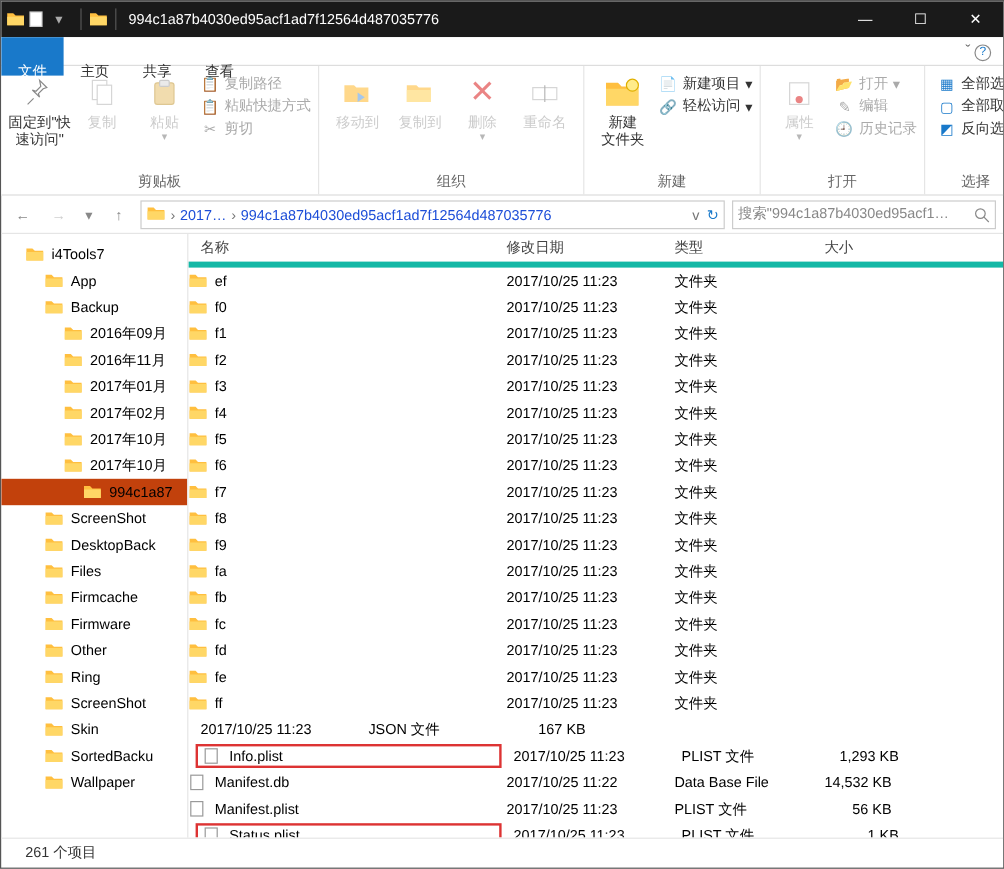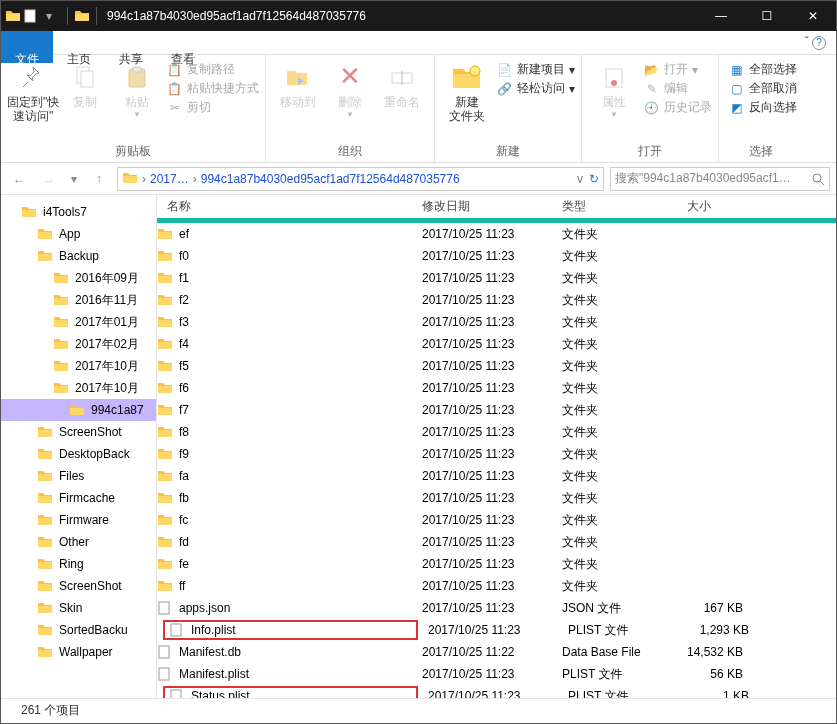--- a/index.html
+++ b/index.html
@@ -32,21 +32,21 @@
 .addrbox{flex:1;height:24px;border:1px solid #ccc;display:flex;align-items:center;padding:0 4px;gap:4px;overflow:hidden;}
 .addrbox .fic2{width:16px;height:16px;}
 .addrbox .chev{color:#777;}
 .addrbox .seg{color:#1d4ed8;white-space:nowrap;}
 .addrbox .dd{margin-left:auto;display:flex;align-items:center;gap:6px;}
 .searchbox{width:220px;height:24px;border:1px solid #ccc;display:flex;align-items:center;padding:0 4px;color:#888;gap:4px;}
 .searchbox svg{flex-shrink:0;}
 .content{display:flex;height:504px;border-bottom:1px solid #e5e5e5;}
 .tree{width:156px;border-right:1px solid #e5e5e5;overflow:hidden;padding-top:6px;}
 .tnode{display:flex;align-items:center;height:22px;padding-left:4px;gap:2px;white-space:nowrap;}
-.tnode.sel{background:#c4b5fd;}
+.tnode.sel{background:#c2410c;}
 .tind{display:inline-block;}
 .tw{width:12px;text-align:center;color:#666;font-size:10px;}
 .foldericon{width:16px;height:14px;}
 .list{flex:1;overflow:hidden;display:flex;flex-direction:column;}
 .lhead{height:28px;display:flex;align-items:center;border-bottom:5px solid #14b8a6;color:#444;}
 .lhead .col{padding-left:10px;}
 .col-n{width:255px;}
 .col-d{width:140px;}
 .col-t{width:125px;}
 .col-s{width:80px;text-align:right;padding-right:14px;}
@@ -160,20 +160,29 @@
       <div class="bigbtn disabled">
           <span class="bicon">
             <svg width="28" height="28">
               <path class="f2" d="M3 8h8l2 2h10v12H3z"></path>
               <path d="M14 14l6 4-6 4z" fill="#6aa3e0"></path>
             </svg>
           </span>
           <span>移动到</span>
         </div>
       <div class="bigbtn disabled">
+          <span class="bicon">
+            <svg width="28" height="28">
+              <path class="f2" d="M3 8h8l2 2h10v12H3z"></path>
+              <path class="f1" d="M3 12h20v10H3z"></path>
+            </svg>
+          </span>
+          <span>复制到</span>
+        </div>
+      <div class="bigbtn disabled">
           <span class="bicon" style="color:#d33;font-size:26px;">✕</span>
           <span>删除</span>
           <span style="font-size:9px;color:#888;">▾</span>
         </div>
       <div class="bigbtn disabled">
           <span class="bicon">
             <svg width="28" height="28">
               <rect x="4" y="10" width="20" height="10" fill="#fff" stroke="#bbb"></rect>
               <line x1="14" y1="8" x2="14" y2="22" stroke="#888"></line>
             </svg>
@@ -679,26 +688,20 @@
                 <path class="f2" d="M1 2h5l2 2h7v8H1z"></path>
                 <path class="f1" d="M1 5h14v7H1z"></path>
               </svg></span>
             <span>ff</span>
           </div>
           <div class="cell col-d">2017/10/25 11:23</div>
           <div class="cell col-t">文件夹</div>
           <div class="cell col-s"></div>
         </div>
         <div class="row">
-          <div class="namecell">
-            <span class="ic"><svg class="foldericon" width="16" height="14">
-                <rect x="2" y="1" width="10" height="12" class="fileico"></rect>
-              </svg></span>
-            <span>apps.json</span>
-          </div>
           <div class="cell col-d">2017/10/25 11:23</div>
           <div class="cell col-t">JSON 文件</div>
           <div class="cell col-s">167 KB</div>
         </div>
         <div class="row box">
           <div class="namecell">
             <span class="ic"><svg class="foldericon" width="16" height="14">
                 <rect x="2" y="1" width="10" height="12" class="fileico"></rect>
               </svg></span>
             <span>Info.plist</span>

